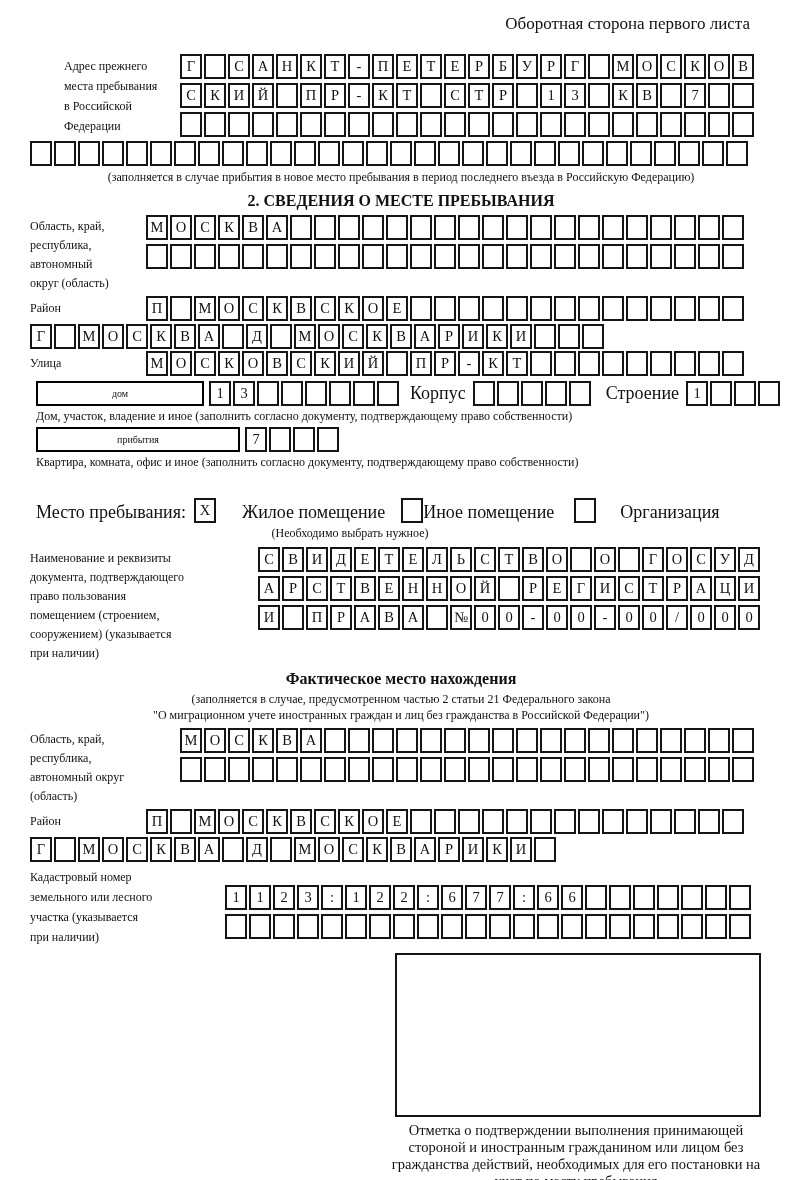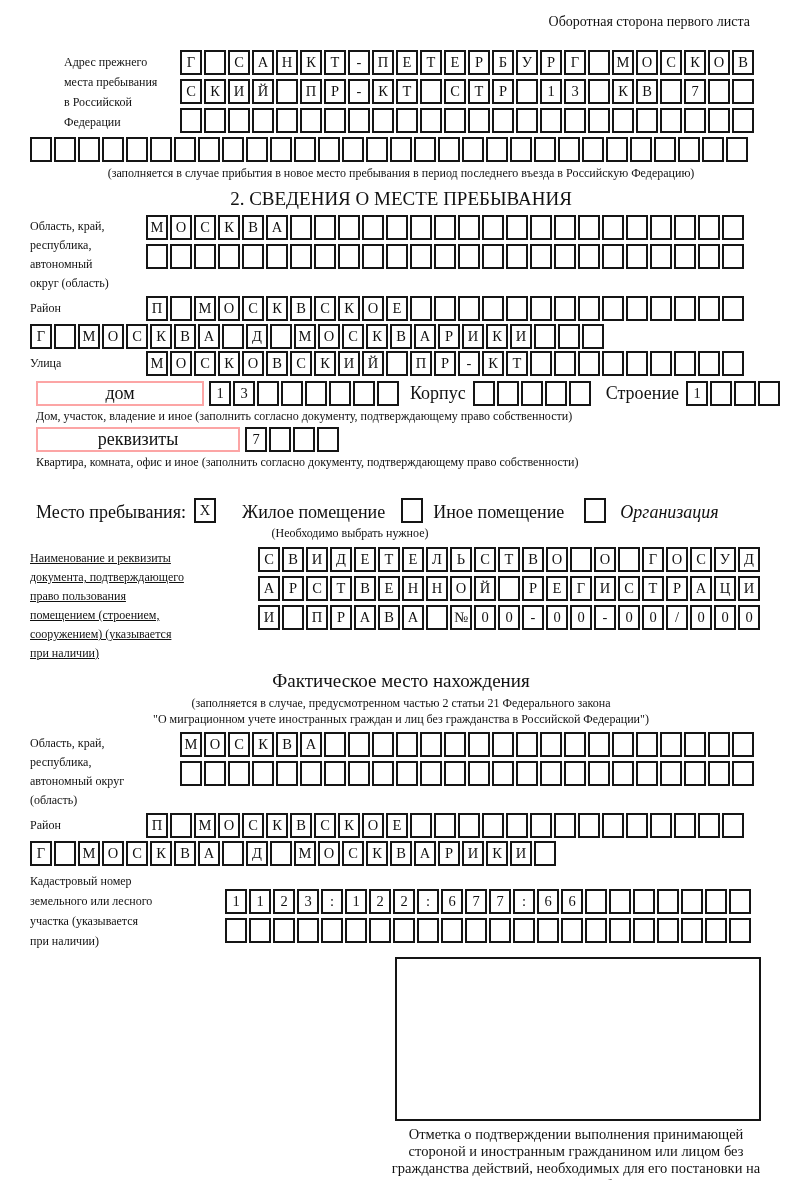--- a/index.html
+++ b/index.html
@@ -3,37 +3,37 @@
 <meta charset="utf-8">
 <style>
   html,body{margin:0;padding:0;background:#fff;}
   body{
     width:800px;min-height:1180px;
     font-family:"Liberation Serif","DejaVu Serif",serif;
     color:#111;
     box-sizing:border-box;
     padding:14px 28px 10px 30px;
   }
-  .hdr-note{ text-align:right; font-size:14px; padding-right:22px; }
+  .hdr-note{ text-align:right; font-size:17px; padding-right:22px; }
   .frow{ display:flex; align-items:flex-start; }
   .lbl{ font-size:12px; line-height:20px; white-space:pre-line; flex:0 0 auto; padding-top:2px; }
   .rows{ display:flex; flex-direction:column; gap:4px; }
   .boxrow{ display:flex; gap:2px; }
   .cell{
     width:18px;height:21px;border:2px solid #151515;
     display:inline-flex;align-items:center;justify-content:center;
     font-size:14.5px;line-height:1;flex:0 0 auto;background:#fff;
   }
   .widebox{
-    height:21px;border:2px solid #fca5a5;display:inline-flex;
-    align-items:center;justify-content:center;font-size:18px;flex:0 0 auto;
+    height:21px;border:2px solid #000000;display:inline-flex;
+    align-items:center;justify-content:center;font-size:10px;flex:0 0 auto;
   }
   .note{ font-size:12px; line-height:16px; }
   .note-center{ text-align:center; }
-  .sec-title{ text-align:center; font-weight:normal; font-size:19px; }
+  .sec-title{ text-align:center; font-weight:bold; font-size:16px; }
   .inline-lbl{ font-size:18px; padding-top:3px; }
   .stamp-box{ border:2px solid #151515; background:#fff; }
   .stamp-caption{ font-size:14.5px; line-height:17px; text-align:center; }
   .mt2{margin-top:2px}.mt3{margin-top:3px}.mt4{margin-top:4px}.mt5{margin-top:5px}
   .mt6{margin-top:6px}.mt7{margin-top:7px}.mt20{margin-top:20px}
 </style>
 </head>
 <body>
 
 <div class="hdr-note">Оборотная сторона первого листа</div>
@@ -338,49 +338,49 @@
   <div class="boxrow">
       <span class="cell">1</span>
       <span class="cell"></span>
       <span class="cell"></span>
       <span class="cell"></span>
     </div>
 </div>
 <div class="note mt2" style="padding-left:6px;">Дом, участок, владение и иное (заполнить согласно документу, подтверждающему право собственности)</div>
 
 <div class="frow mt3" style="align-items:center;gap:5px;">
-  <div class="widebox" style="width:200px;margin-left:6px;">реквизиты</div>
+  <div class="widebox" style="width:200px;margin-left:6px;">прибытия</div>
   <div class="boxrow">
       <span class="cell">7</span>
       <span class="cell"></span>
       <span class="cell"></span>
       <span class="cell"></span>
     </div>
 </div>
 <div class="note mt2" style="padding-left:6px;">Квартира, комната, офис и иное (заполнить согласно документу, подтверждающему право собственности)</div>
 
 <div class="frow mt5" style="align-items:center;margin-top:28px;">
   <div class="inline-lbl" style="padding-left:6px;">Место пребывания:</div>
   <div class="boxrow" style="margin-left:8px;">
       <span class="cell">X</span>
     </div>
   <div class="inline-lbl" style="padding-left:26px;">Жилое помещение</div>
   <div class="boxrow" style="margin-left:16px;">
       <span class="cell"></span>
     </div>
-  <div class="inline-lbl" style="padding-left:10px;">Иное помещение</div>
+  <div class="inline-lbl" style="padding-left:0;">Иное помещение</div>
   <div class="boxrow" style="margin-left:20px;">
       <span class="cell"></span>
     </div>
-  <div class="inline-lbl" style="padding-left:14px;font-style:italic;">Организация</div>
+  <div class="inline-lbl" style="padding-left:24px;">Организация</div>
 </div>
 <div class="note mt2" style="width:640px;text-align:center;">(Необходимо выбрать нужное)</div>
 
 <div class="frow mt6">
-  <div class="lbl" style="width:228px;line-height:19px;text-decoration:underline;">Наименование и реквизиты
+  <div class="lbl" style="width:228px;line-height:19px;">Наименование и реквизиты
 документа, подтверждающего
 право пользования
 помещением (строением,
 сооружением) (указывается
 при наличии)</div>
   <div class="rows">
     <div class="boxrow">
         <span class="cell">С</span>
         <span class="cell">В</span>
         <span class="cell">И</span>

